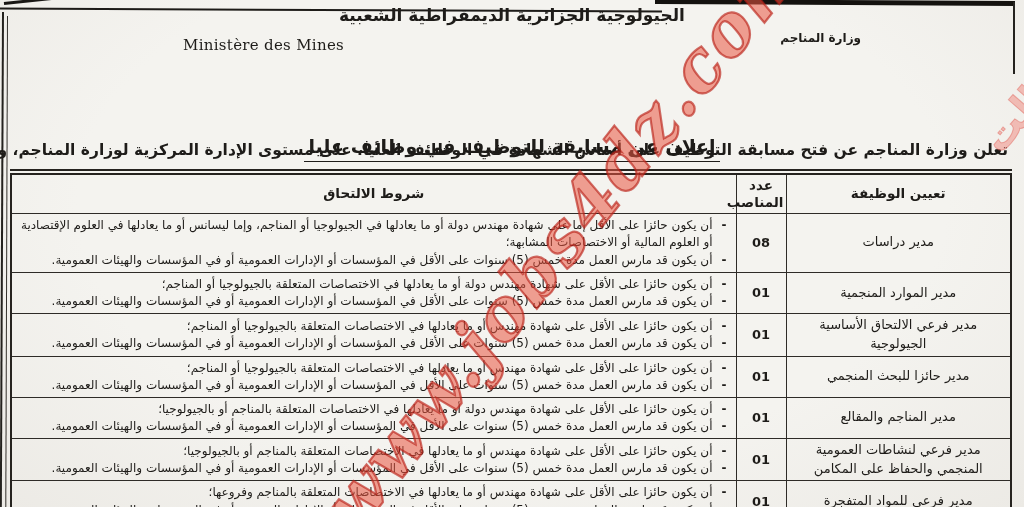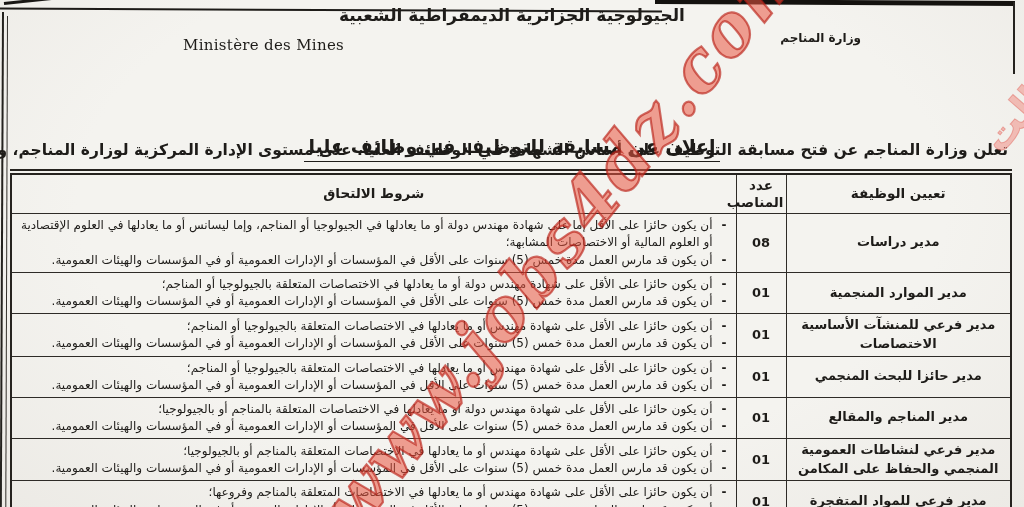--- a/index.html
+++ b/index.html
@@ -49,21 +49,21 @@
   table.jobs {
     position:absolute; top:173px; left:10px; width:1002px;
     direction:rtl; border-collapse:collapse; table-layout:fixed;
     border:2px solid #26231f;
   }
   table.jobs td { border:1.4px solid #2e2b27; vertical-align:middle; }
   td.h {
     text-align:center; font-weight:bold; font-size:13.5px;
     height:35px; line-height:1.25; padding:2px;
   }
-  td.c-pos  { text-align:center; font-size:13px; font-weight:700; padding:2px 10px; line-height:1.45; }
+  td.c-pos  { text-align:center; font-size:13px; font-weight:400; padding:2px 10px; line-height:1.45; }
   td.c-num  { text-align:center; font-size:13px; font-weight:bold; }
   td.c-cond { padding:3px 9px 3px 6px; }
   .cond { display:flex; gap:9px; direction:rtl; font-size:12px; line-height:1.42; font-weight:500; text-align:right; }
   .cond .dash { flex:0 0 auto; font-weight:bold; }
   tr.tall td.c-cond .cond { line-height:1.45; }
 
   
   .watermark {
     position:absolute; left:205px; top:205px; width:700px;
     text-align:center; transform:rotate(-51.5deg);
@@ -139,21 +139,21 @@
             <span class="dash">-</span>
             <span>أن يكون حائزا على الأقل على شهادة مهندس دولة أو ما يعادلها في الاختصاصات المتعلقة بالجيولوجيا أو المناجم؛</span>
           </div>
         <div class="cond">
             <span class="dash">-</span>
             <span>أن يكون قد مارس العمل مدة خمس (5) سنوات على الأقل في المؤسسات أو الإدارات العمومية أو في المؤسسات والهيئات العمومية.</span>
           </div>
       </td>
     </tr>
     <tr>
-      <td class="c-pos">مدير فرعي للمنشآت الأساسية الاختصاصات</td>
+      <td class="c-pos">مدير فرعي الالتحاق الأساسية الجيولوجية</td>
       <td class="c-num">01</td>
       <td class="c-cond">
         <div class="cond">
             <span class="dash">-</span>
             <span>أن يكون حائزا على الأقل على شهادة مهندس أو ما يعادلها في الاختصاصات المتعلقة بالجيولوجيا أو المناجم؛</span>
           </div>
         <div class="cond">
             <span class="dash">-</span>
             <span>أن يكون قد مارس العمل مدة خمس (5) سنوات على الأقل في المؤسسات أو الإدارات العمومية أو في المؤسسات والهيئات العمومية.</span>
           </div>

